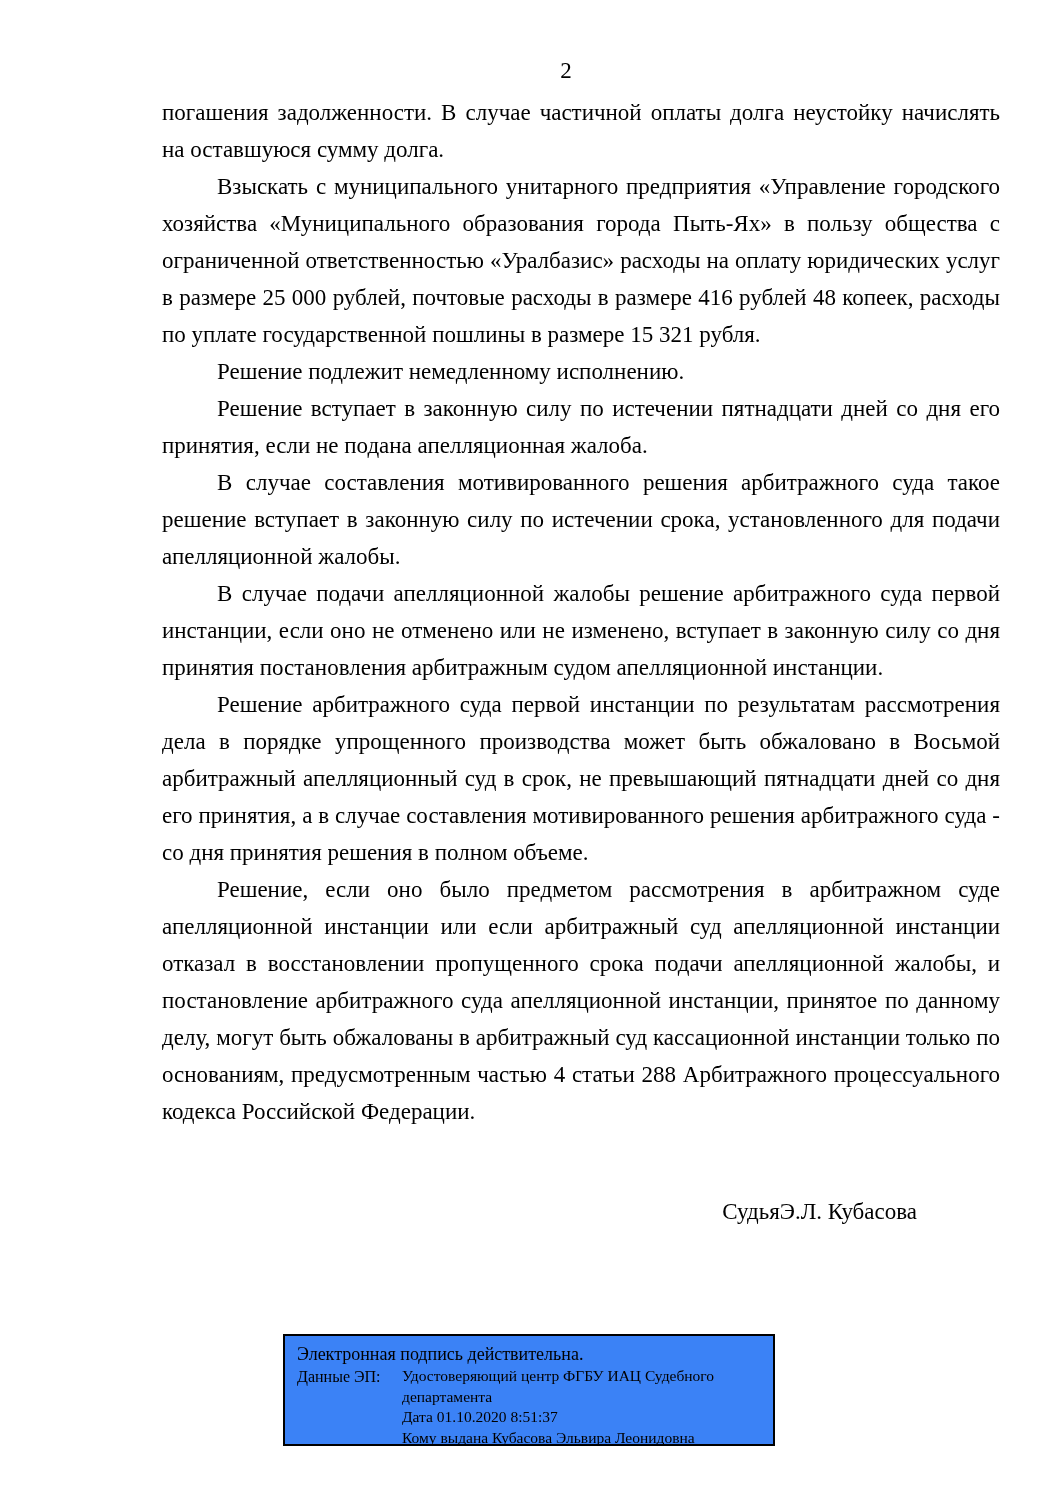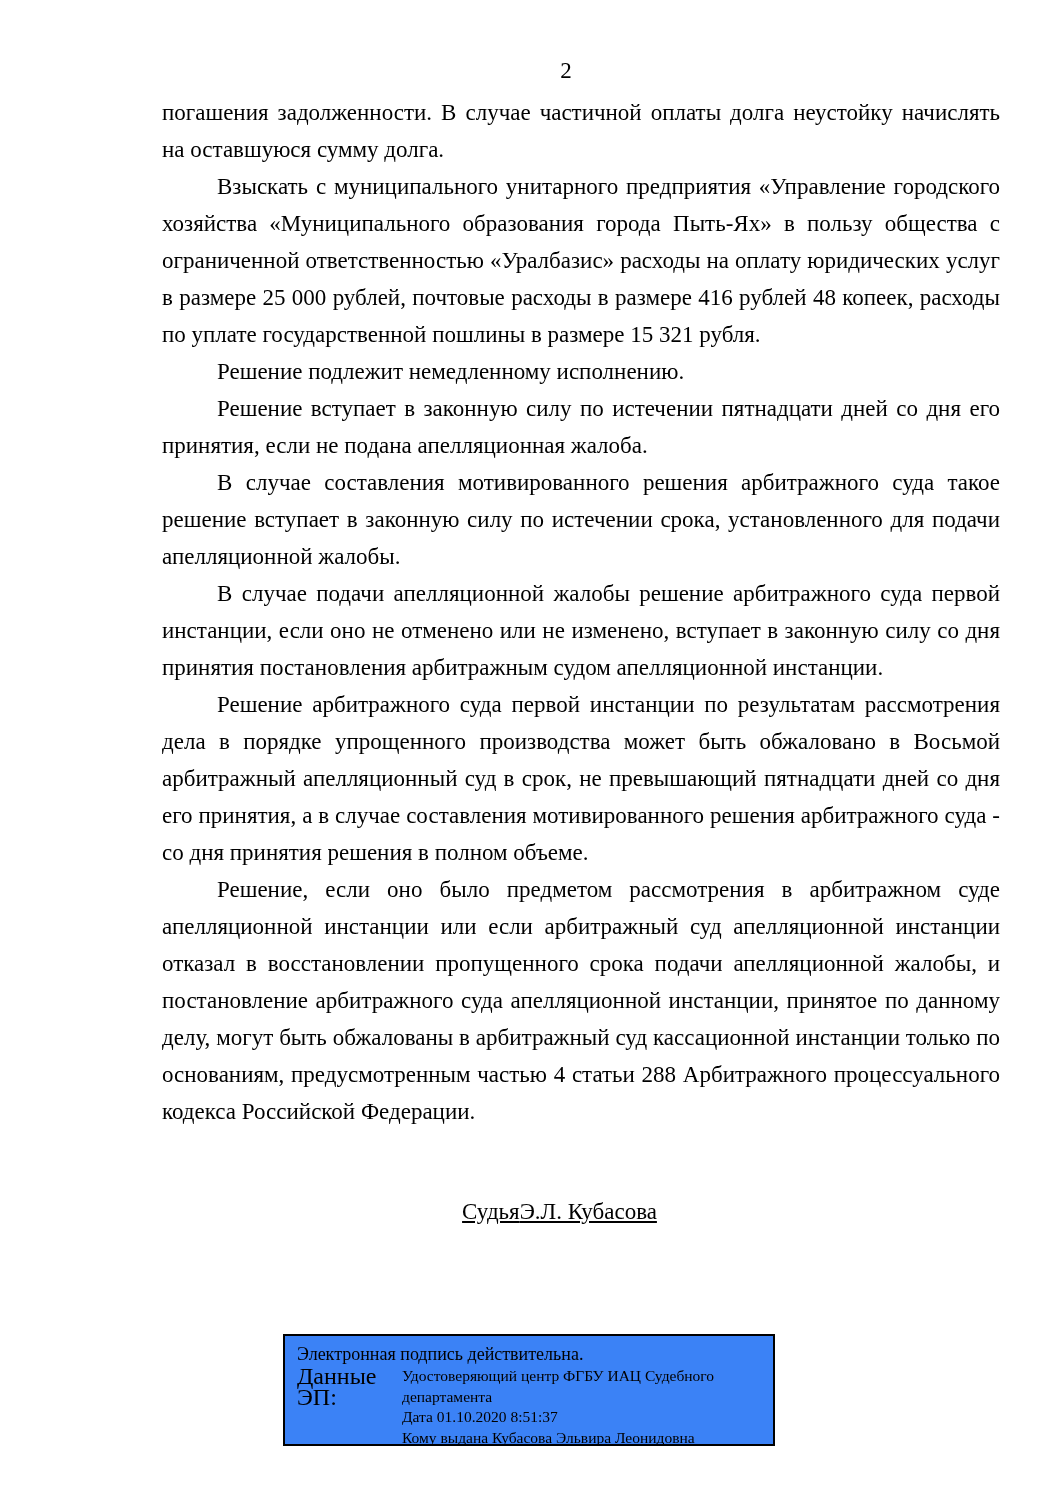--- a/index.html
+++ b/index.html
@@ -43,22 +43,21 @@
     text-indent: 0;
   }
   .signature-row {
     position: absolute;
     top: 1193px;
     left: 147px;
     width: 838px;
     font-size: 23px;
     line-height: 37px;
     display: flex;
-    justify-content: center;
-    text-decoration: underline;
+    justify-content: flex-end;
   }
   .signature-role {
     padding-left: 55px;
   }
   .signature-name {
     padding-right: 68px;
   }
   .stamp {
     position: absolute;
     left: 283px;
@@ -74,21 +73,21 @@
     font-size: 18px;
     line-height: 24px;
   }
   .stamp-row {
     display: flex;
     align-items: flex-start;
   }
   .stamp-label {
     flex: none;
     width: 105px;
-    font-size: 24px;
+    font-size: 16px;
     line-height: 21px;
   }
   .stamp-details {
     width: 345px;
     font-size: 15.5px;
     line-height: 20.5px;
   }
   .stamp-detail {
     margin: 0;
   }

